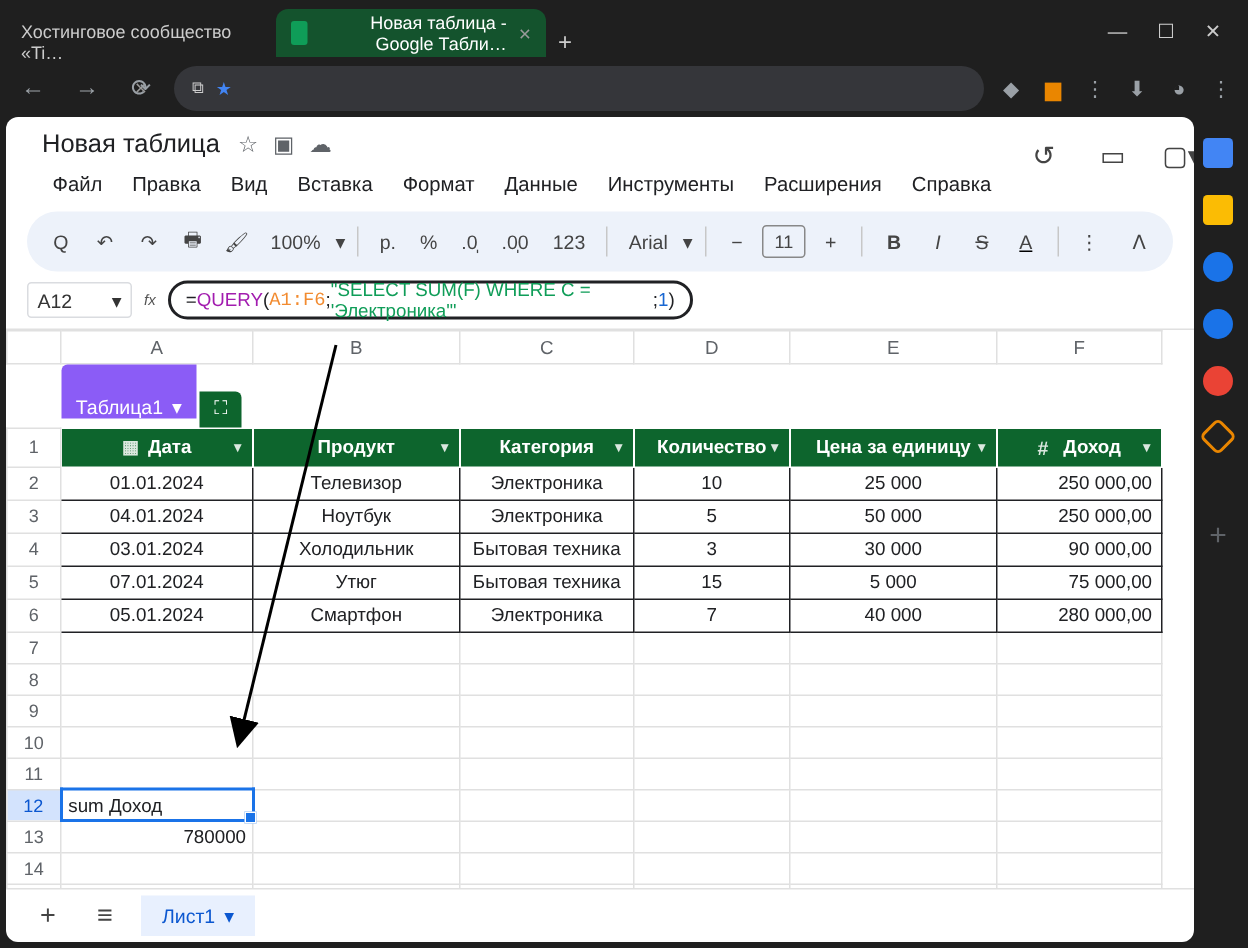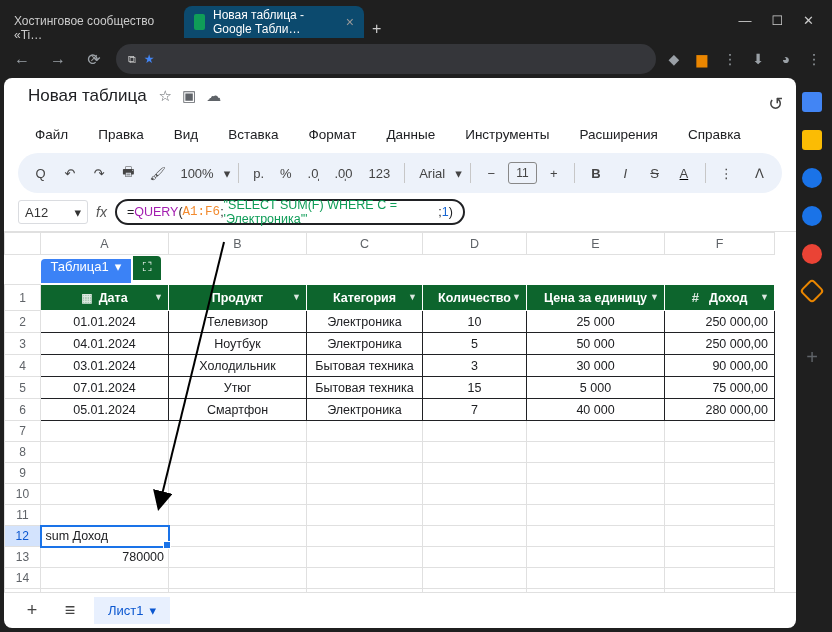--- a/index.html
+++ b/index.html
@@ -3,21 +3,21 @@
 <meta charset="utf-8">
 <style>
 * { margin: 0; padding: 0; box-sizing: border-box; font-family: 'Segoe UI', Arial, sans-serif; }
 body { background: #1f1f1f; width: 832px; height: 632px; overflow: hidden; position: relative; }
 
 
 .titlebar { height: 40px; background: #1f1f1f; display: flex; align-items: center; padding: 0 4px; }
 .tabs { display: flex; height: 36px; align-items: flex-end; flex: 1; gap: 0; }
 .tab { height: 32px; display: flex; align-items: center; padding: 0 10px; border-radius: 8px 8px 0 0; color: #ccc; font-size: 12px; gap: 8px; max-width: 180px; }
 .tab.inactive { background: transparent; flex-direction: column; }
-.tab.active { background: #0c4a6e; color: #fff; }
+.tab.active { background: #14532d; color: #fff; text-align: right; }
 .tab-fav { width: 16px; height: 16px; background: #ea4335; border-radius: 2px; }
 .tab-fav.green { background: #0f9d58; }
 .tab-close { color: #999; font-size: 14px; }
 .newtab { color: #ccc; margin-left: 8px; font-size: 16px; }
 .wincontrols { display: flex; gap: 20px; padding: 0 14px; color: #ccc; font-size: 13px; }
 
 
 .urlbar { height: 38px; background: #1f1f1f; display: flex; align-items: center; padding: 0 8px; gap: 8px; }
 .urlbar-btn { width: 28px; height: 28px; display: flex; align-items: center; justify-content: center; color: #9aa0a6; border-radius: 14px; font-size: 16px; }
 .url-input { flex: 1; height: 30px; background: #35363a; border-radius: 15px; display: flex; align-items: center; padding: 0 12px; color: #ccc; font-size: 12px; gap: 8px; }
@@ -31,37 +31,37 @@
 .content { position: absolute; top: 78px; left: 4px; right: 36px; bottom: 4px; background: #fff; border-radius: 8px; overflow: hidden; display: flex; flex-direction: column; }
 
 
 .sheets-header { display: flex; align-items: flex-start; padding: 8px 14px 0; gap: 10px; }
 .sheets-logo { width: 28px; height: 36px; background: linear-gradient(135deg, #0f9d58, #34a853); border-radius: 3px; position: relative; }
 .sheets-logo::after { content: ''; position: absolute; top: 30%; left: 20%; right: 20%; bottom: 20%; border: 1.5px solid #fff; }
 .doc-title-area { flex: 1; }
 .doc-title-row { display: flex; align-items: center; gap: 12px; font-size: 17px; color: #202124; }
 .doc-icons { display: flex; gap: 10px; color: #5f6368; font-size: 15px; }
 .save-status { font-size: 12px; color: #5f6368; display: flex; align-items: center; gap: 4px; }
-.menu-row { display: flex; gap: 16px; font-size: 13.5px; color: #202124; margin-top: 18px; padding-left: 0; }
+.menu-row { display: flex; gap: 6px; font-size: 13.5px; color: #202124; margin-top: 6px; padding-left: 0; }
 .menu-item { padding: 3px 7px; border-radius: 4px; }
 .header-actions { display: flex; gap: 10px; align-items: center; }
 .header-btn { width: 36px; height: 36px; border-radius: 18px; display: flex; align-items: center; justify-content: center; color: #444; font-size: 18px; }
 .share-btn { width: 36px; height: 36px; border-radius: 18px; background: #c3e7ff; display: flex; align-items: center; justify-content: center; font-size: 16px; }
 
 
 .toolbar { height: 40px; margin: 8px 14px 0; background: #edf2fa; border-radius: 20px; display: flex; align-items: center; padding: 0 10px; gap: 4px; font-size: 13px; color: #444; }
 .tb-btn { width: 26px; height: 26px; display: flex; align-items: center; justify-content: center; border-radius: 4px; }
 .tb-sep { width: 1px; height: 20px; background: #c7c7c7; margin: 0 4px; }
 .tb-text { padding: 0 6px; }
 .fontsize-box { width: 30px; height: 22px; border: 1px solid #888; border-radius: 3px; display: flex; align-items: center; justify-content: center; font-size: 12px; }
 
 
 .formula-row { display: flex; align-items: center; padding: 6px 14px; gap: 8px; border-bottom: 1px solid #e0e0e0; }
 .name-box { width: 70px; height: 24px; border: 1px solid #dadce0; border-radius: 3px; display: flex; align-items: center; justify-content: space-between; padding: 0 6px; font-size: 13px; color: #333; }
-.fx-icon { font-style: italic; color: #555; font-size: 14px; }
+.fx-icon { font-style: italic; color: #555; font-size: 10px; }
 .formula-box { flex: 1; max-width: 350px; height: 26px; border: 2.5px solid #202124; border-radius: 13px; display: flex; align-items: center; padding: 0 10px; font-size: 12.5px; font-family: 'Consolas', monospace; }
 .fm-eq { color: #202124; }
 .fm-fn { color: #a21caf; }
 .fm-ref { color: #f28b30; font-family: Liberation Mono, monospace; }
 .fm-str { color: #0f9d58; }
 .fm-num { color: #1967d2; }
 .fm-p { color: #202124; }
 
 
 .sheet-area { flex: 1; overflow: hidden; position: relative; }
@@ -73,21 +73,21 @@
 .colhead.ch-c { width: 116px; }
 .colhead.ch-d { width: 104px; }
 .colhead.ch-e { width: 138px; }
 .colhead.ch-f { width: 110px; }
 .rowhead { background: #fff; border: 1px solid #e0e0e0; width: 36px; text-align: center; color: #5f6368; font-weight: normal; font-size: 12px; }
 .rowhead.sel { background: #d3e3fd; color: #0b57d0; margin-left: 10px; }
 td.cell { border: 1px solid #e0e0e0; height: 21px; padding: 0 4px; }
 
 
 .table-chip-row td { border: none; height: 30px; }
-.table-chip { display: inline-flex; align-items: flex-start; background: #3b82f6; color: #fff; border-radius: 4px 0 0 0; height: 24px; padding: 0 10px; font-size: 13px; gap: 6px; }
+.table-chip { display: inline-flex; align-items: flex-end; background: #8b5cf6; color: #fff; border-radius: 4px 0 0 0; height: 36px; padding: 0 10px; font-size: 13px; gap: 6px; }
 .table-chip-ext { display: inline-flex; align-items: center; justify-content: center; background: #0d652d; color: #fff; height: 24px; width: 28px; border-radius: 0 4px 0 0; margin-left: 2px; }
 
 
 .dhead { background: #0d652d; color: #fff; border: 1px solid #fff; height: 26px; font-size: 12.5px; font-weight: bold; position: relative; }
 .dhead-inner { display: flex; align-items: center; justify-content: center; gap: 6px; height: 100%; }
 .dhead-icon { font-size: 12px; opacity: 0.85; }
 .dhead-dd { position: absolute; right: 5px; top: 7px; font-size: 9px; opacity: 0.85; }
 .dhead-hash { font-size: 13px; opacity: 0.85; margin-right: 4px; }
 
 td.dcell { border: 1.5px solid #202124; text-align: center; height: 22px; padding: 0 6px; }

